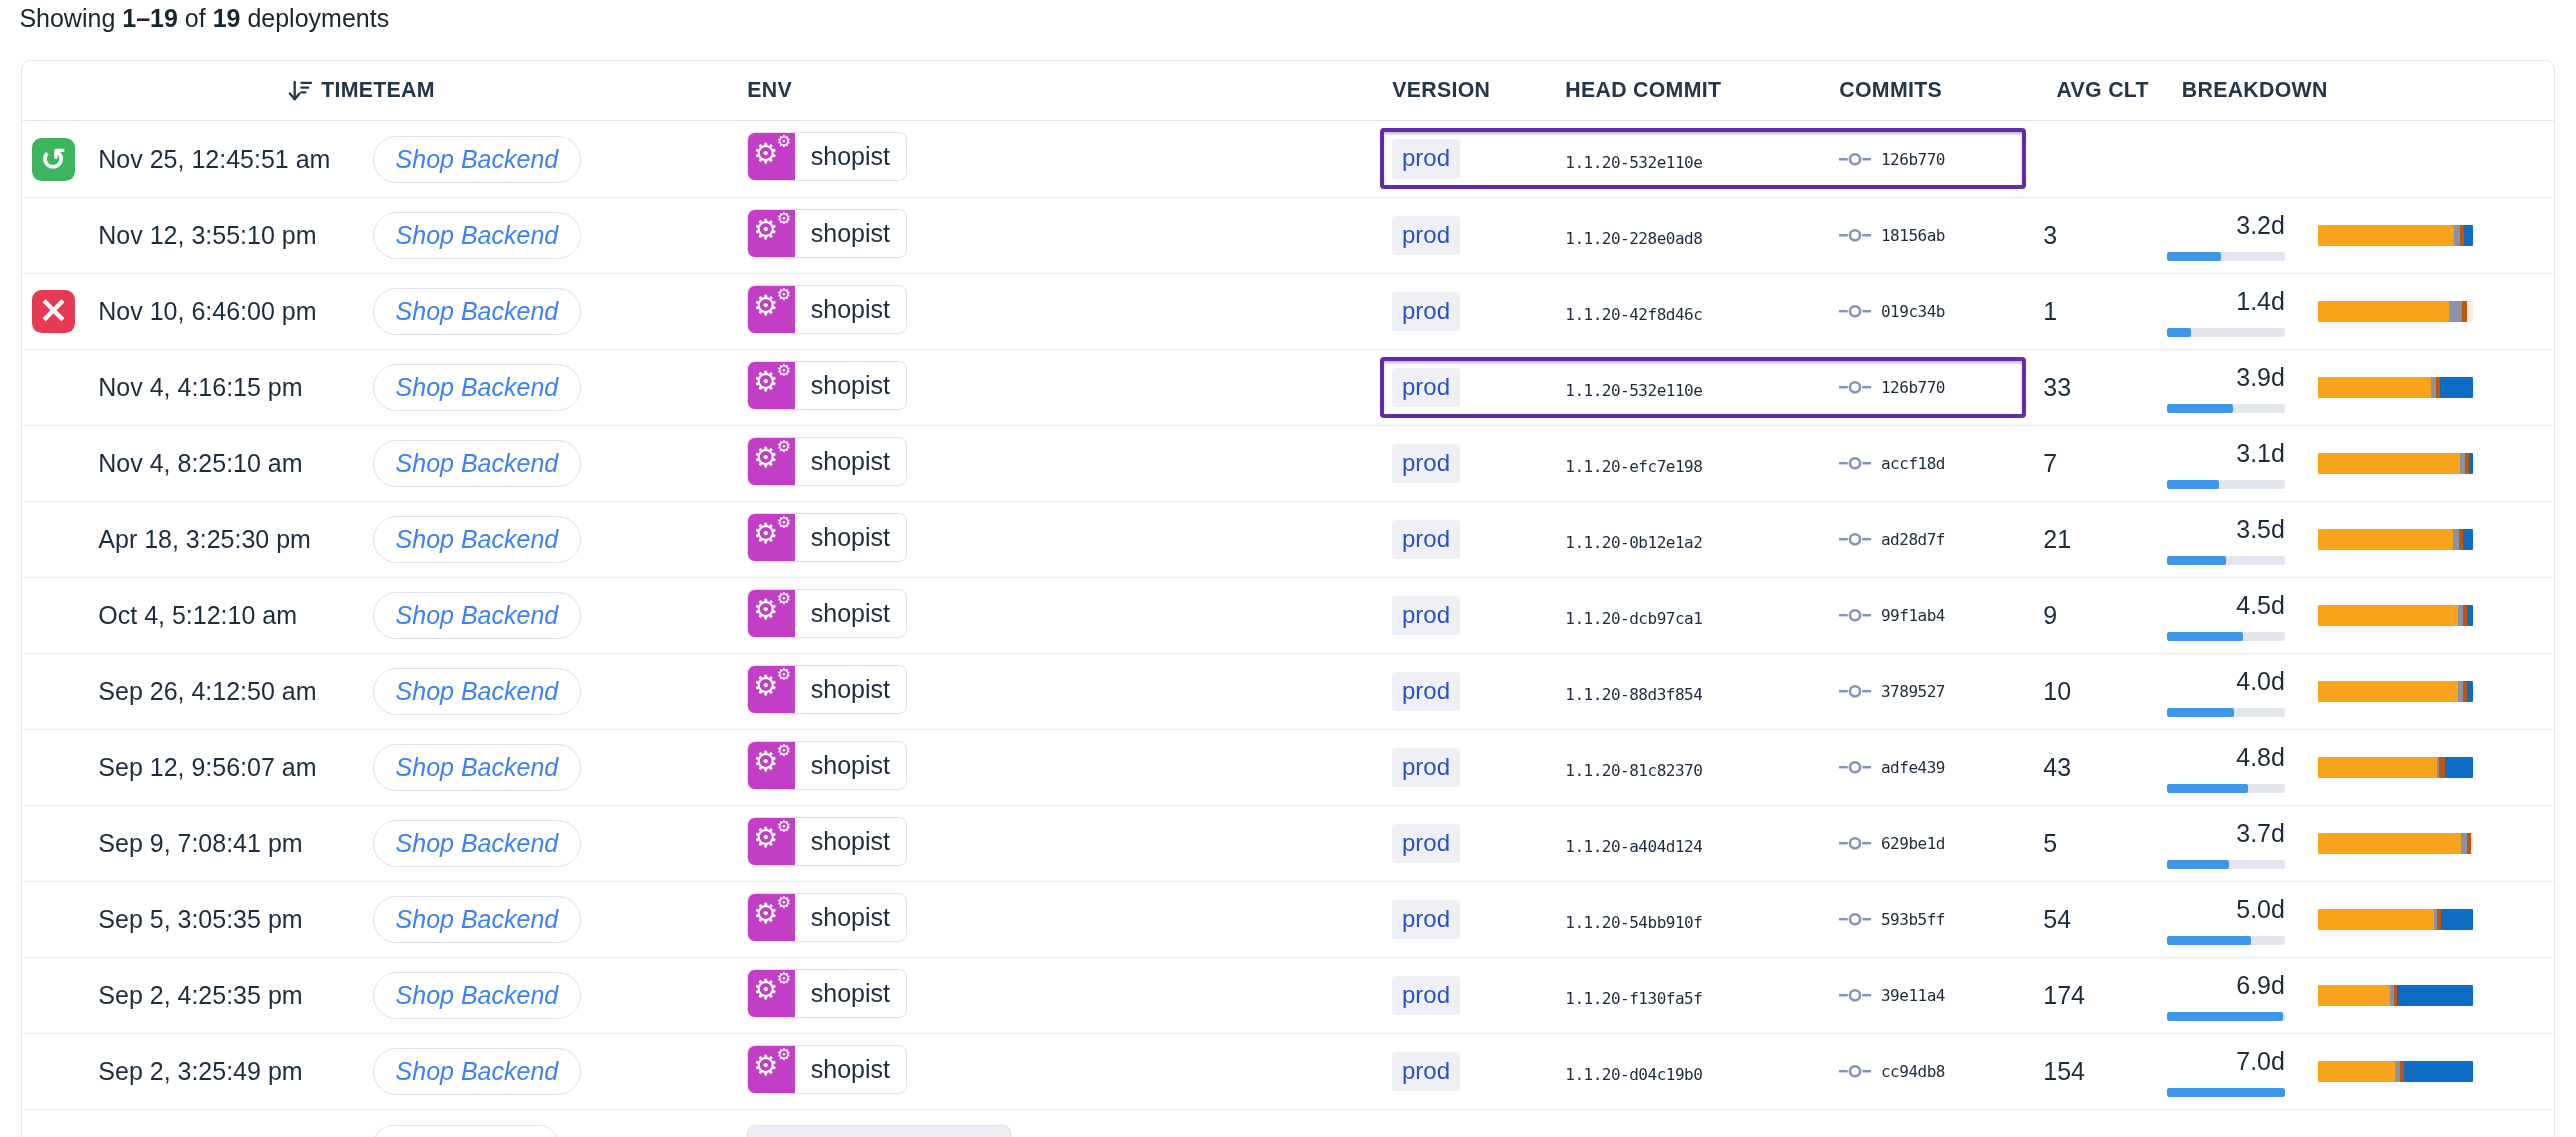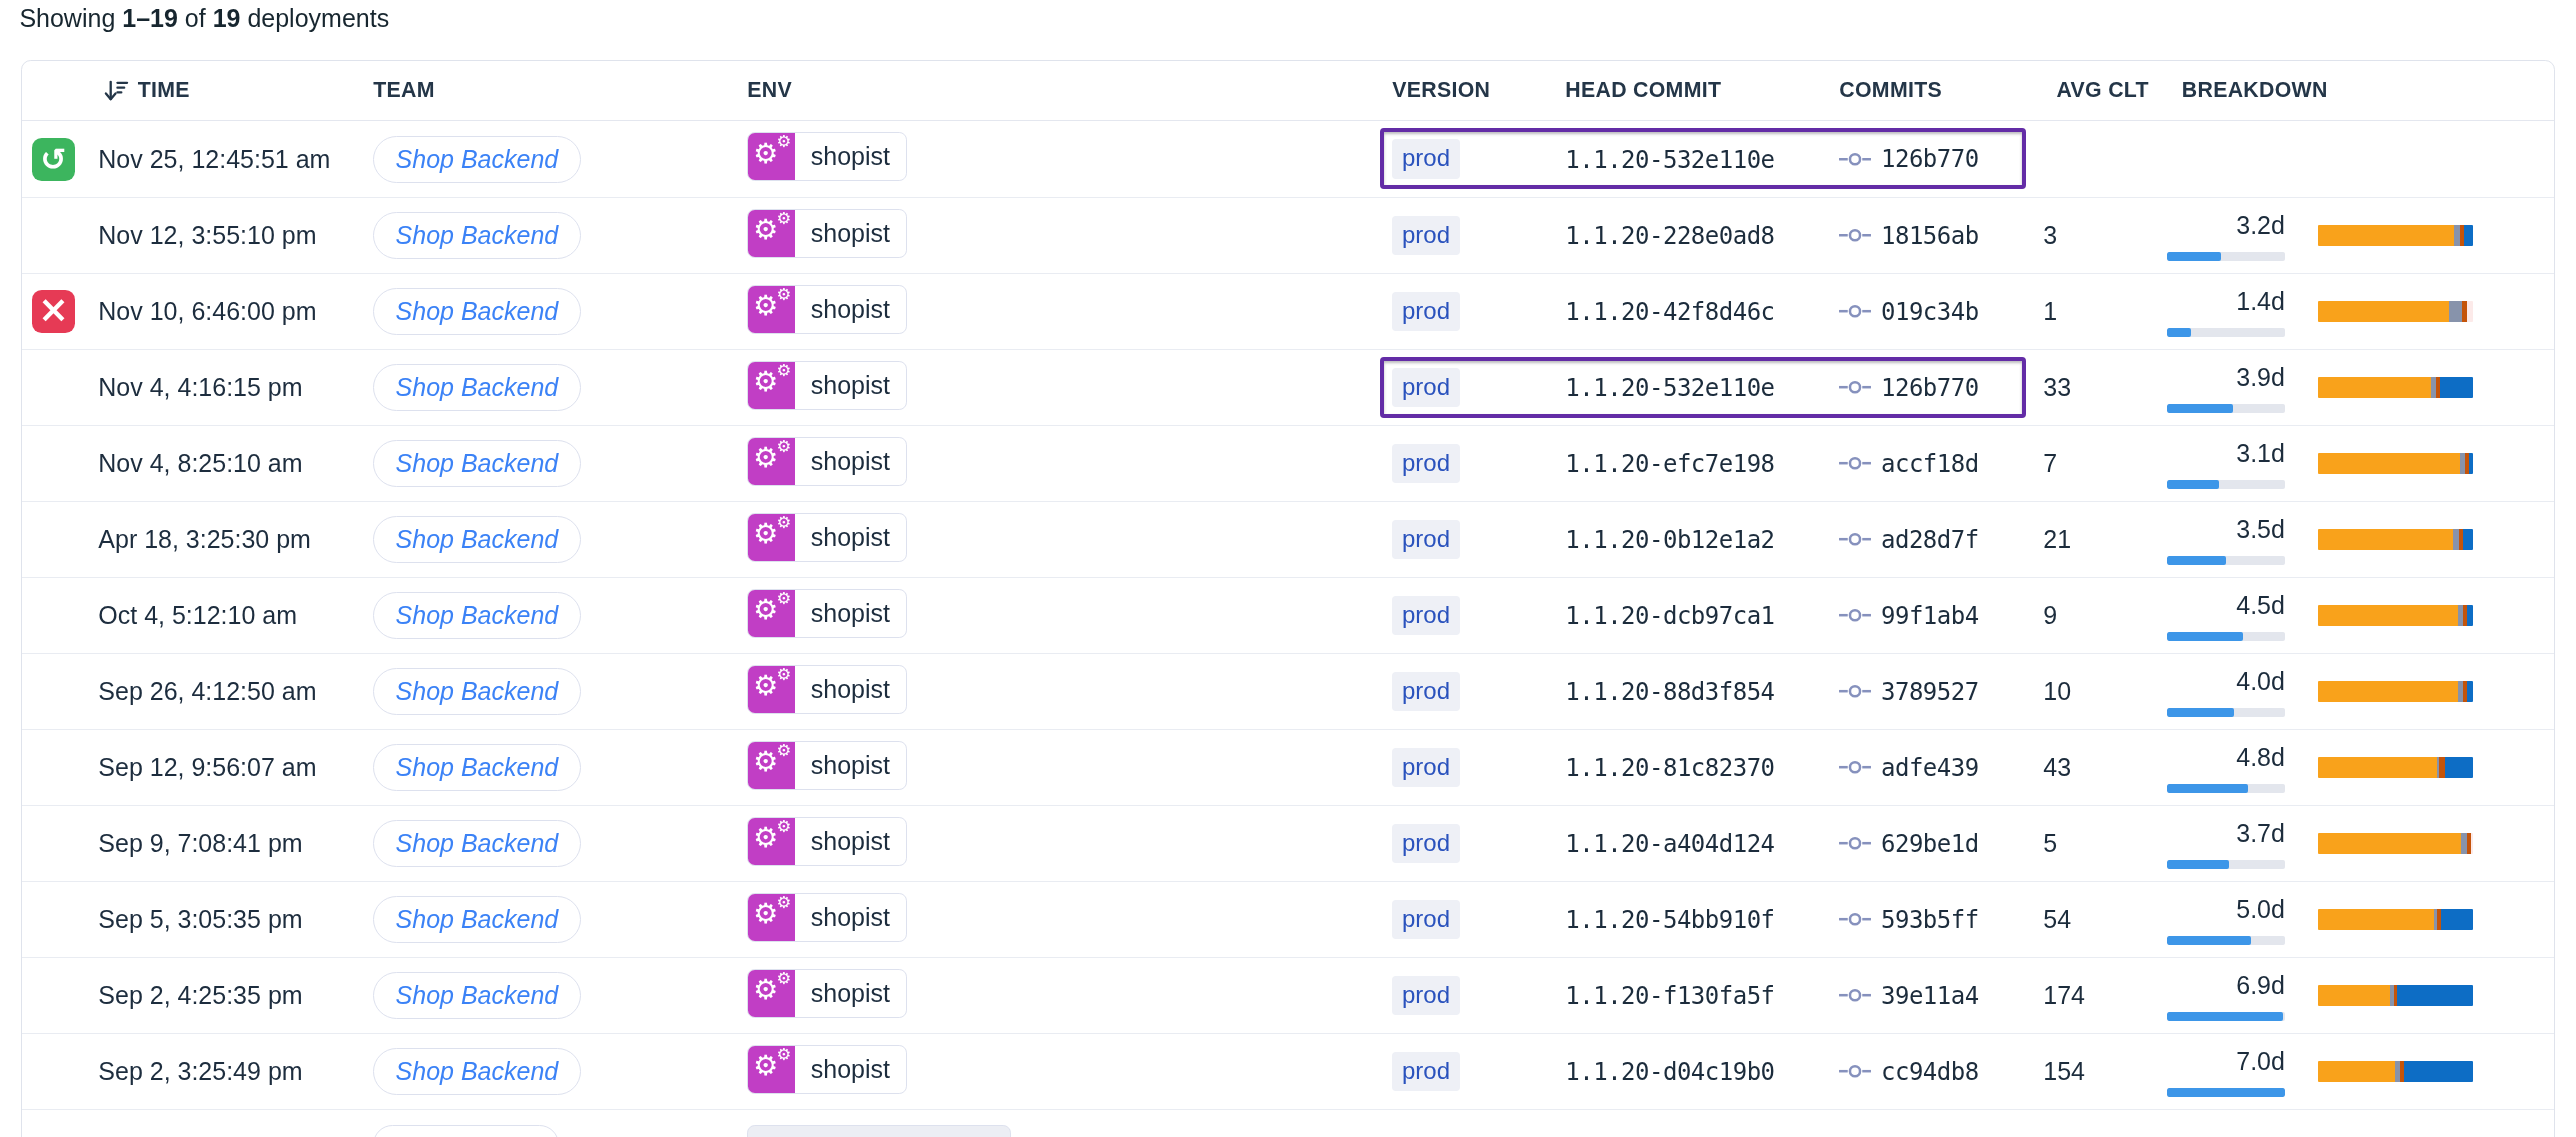--- a/index.html
+++ b/index.html
@@ -14,21 +14,21 @@
     position:absolute;left:21.3px;top:60px;width:2534px;height:1318px;
     border:1.5px solid #dfe3ec;border-radius:9.7px;background:#fff;overflow:hidden;box-sizing:border-box;
   }
   .grid{
     display:grid;
     grid-template-columns:76px 275px 374px 645px 173px 274px 204px 123px 136px 173px 1fr;
     align-items:center;
   }
   .thead{height:59px;border-bottom:1px solid #e4e7ef;}
   .th{display:flex;align-items:center;gap:8.7px;font-size:21.3px;font-weight:700;color:#243648;letter-spacing:0.3px;}
-  .th-time{padding-left:4.8px;}
+  .th-time{padding-left:4.8px;justify-content:flex-end;}
   .th-avg{justify-content:flex-end;padding-right:17.4px;}
   .th-breakdown{padding-left:15.5px;}
   .sort-svg{flex:none;}
 
   .row{position:relative;height:75px;border-top:1px solid #e9ecf2;font-size:25px;}
   .row:first-child{border-top:none;height:76px;}
 
   .c-status{padding-left:9.7px;}
   .status-icon{width:43px;height:43px;border-radius:9.7px;display:flex;align-items:center;justify-content:center;color:#fff;visibility:hidden;}
   .status-rollback .status-icon{visibility:visible;background:#3cb55e;}
@@ -41,21 +41,21 @@
   .team-pill{display:inline-flex;align-items:center;height:45px;padding:0 21.3px;border:1.5px solid #dde1ee;border-radius:25px;background:#fff;color:#3b82f6;font-size:25px;font-style:italic;}
 
   .service-pill{display:inline-flex;align-items:center;height:47px;border:1.5px solid #dde1ee;border-radius:7.8px;overflow:hidden;background:#fff;}
   .service-icon{width:47px;height:47px;background:#c13ec5;color:#fff;position:relative;flex:none;}
   .service-icon .g1{position:absolute;left:4.8px;top:6.8px;font-size:28px;line-height:1;font-family:"DejaVu Sans",sans-serif;}
   .service-icon .g2{position:absolute;right:3.9px;top:1px;font-size:16.5px;line-height:1;font-family:"DejaVu Sans",sans-serif;}
   .service-name{padding:0 15.5px;font-size:25px;color:#1d2d3e;}
 
   .env-tag{display:inline-block;padding:4.8px 9.7px 6.8px;border-radius:3.9px;background:#eef0f6;color:#2a52bd;font-size:24px;}
 
-  .mono{font-family:"DejaVu Sans Mono","Liberation Mono",monospace;font-size:24px;color:#1c2c3c;letter-spacing:-0.5px;}
+  .mono{font-family:"DejaVu Sans Mono","Liberation Mono",monospace;font-size:16px;color:#1c2c3c;letter-spacing:-0.5px;}
   .c-head{display:flex;align-items:center;gap:9.7px;}
   .commit-svg{flex:none;}
 
   .c-commits{font-size:25px;color:#1c2c3c;}
 
   .c-avg{display:flex;flex-direction:column;align-items:flex-end;padding-right:17.4px;box-sizing:border-box;gap:8px;}
   .avg-val{font-size:25px;height:31px;line-height:31px;color:#1c2c3c;}
   .avg-track{width:118px;height:8.7px;background:#e3e6ed;border-radius:1.9px;margin-top:2.9px;overflow:hidden;}
   .avg-fill{height:100%;background:#3d96e8;border-radius:1.9px;}
   .c-avg.empty{visibility:hidden;}

